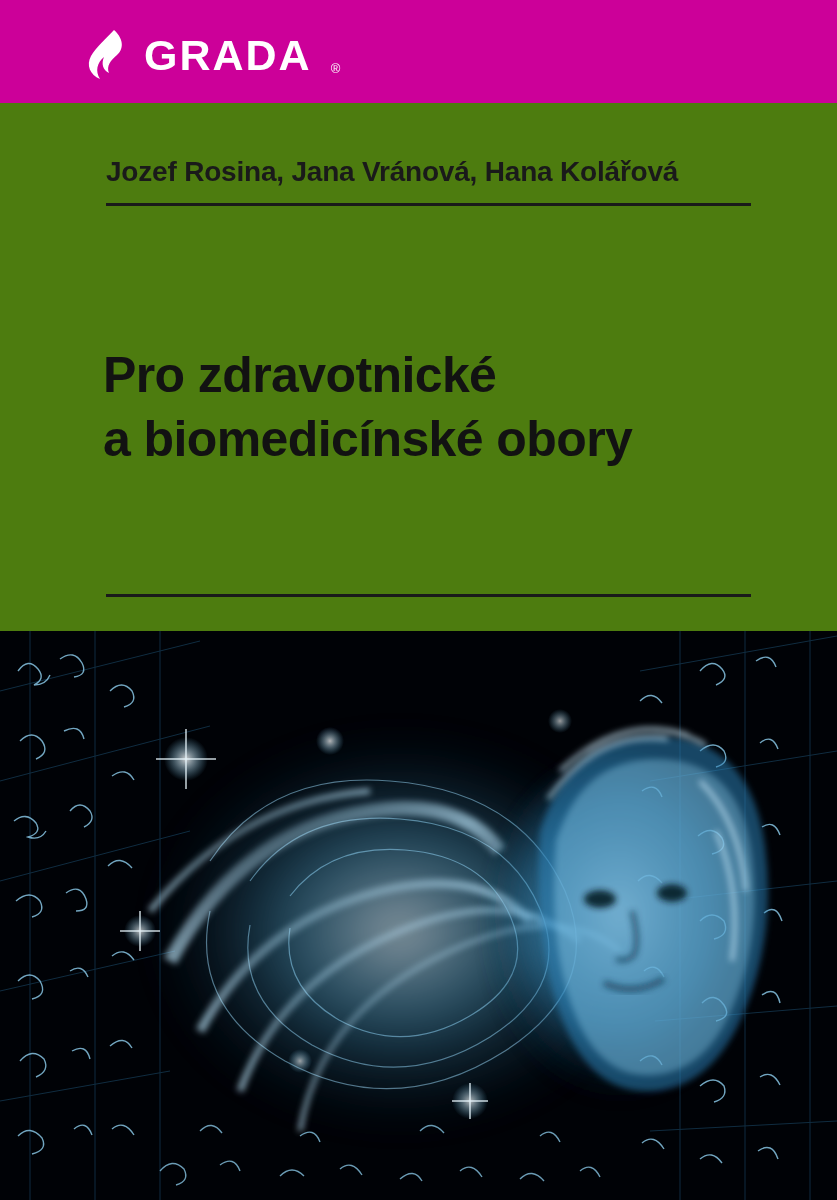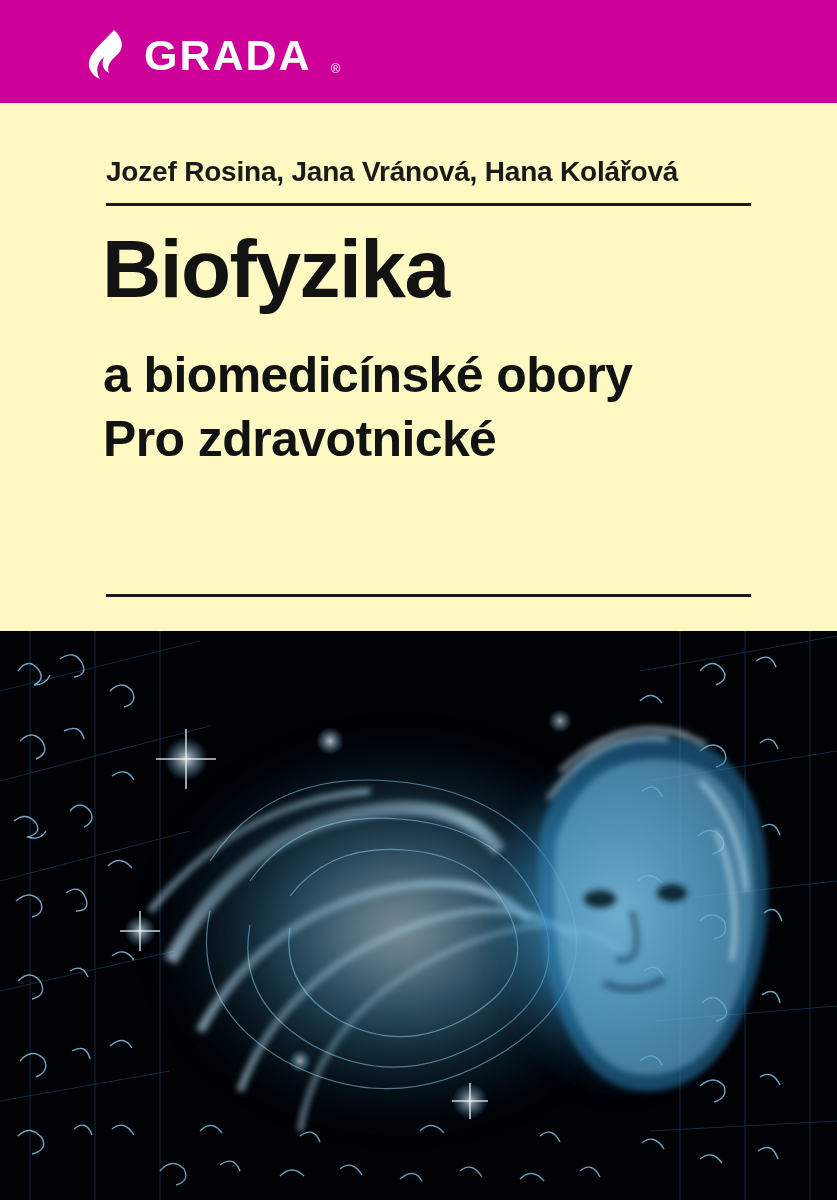--- a/index.html
+++ b/index.html
@@ -59,21 +59,21 @@
     font-family: "Liberation Sans", sans-serif;
   }
 
   
   .text-area {
     position: absolute;
     top: 103px;
     left: 0;
     width: 837px;
     height: 528px;
-    background: #fef9c3;
+    background: #4d7c0f;
   }
   .authors {
     position: absolute;
     left: 106px;
     top: 53px;
     width: 645px;
     font-size: 28px;
     font-weight: 600;
     color: #1a1a1a;
     letter-spacing: -0.2px;
@@ -151,24 +151,23 @@
         </svg>
       </span>
       <span class="logo-text">GRADA</span>
       <span class="logo-reg">®</span>
     </div>
   </div>
 
   <div class="text-area">
     <div class="authors">Jozef Rosina, Jana Vránová, Hana Kolářová</div>
     <div class="rule rule-top"></div>
-    <div class="title-main">Biofyzika</div>
     <div class="subtitle">
+      <div>Pro zdravotnické</div>
       <div>a biomedicínské obory</div>
-      <div>Pro zdravotnické</div>
     </div>
     <div class="rule rule-bottom"></div>
   </div>
 
   <div class="artwork">
     <svg class="art-svg" viewBox="0 0 837 569" xmlns="http://www.w3.org/2000/svg">
       <defs>
         <radialGradient id="glowCore" cx="50%" cy="50%" r="50%">
           <stop offset="0%" stop-color="#dff4ff" stop-opacity="0.95"></stop>
           <stop offset="45%" stop-color="#5fc0ee" stop-opacity="0.55"></stop>

